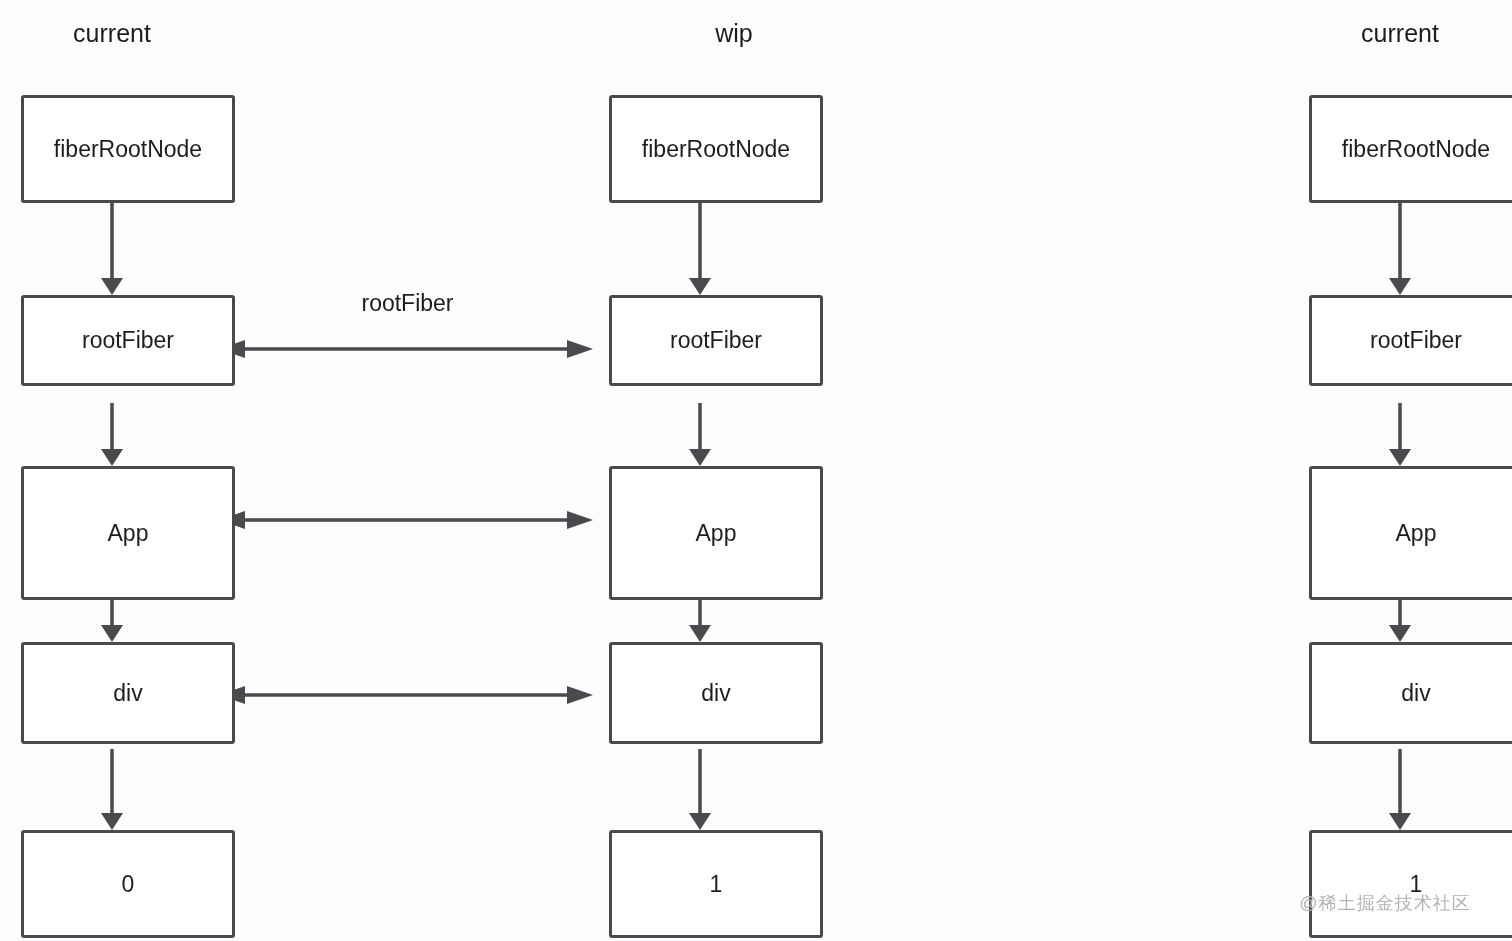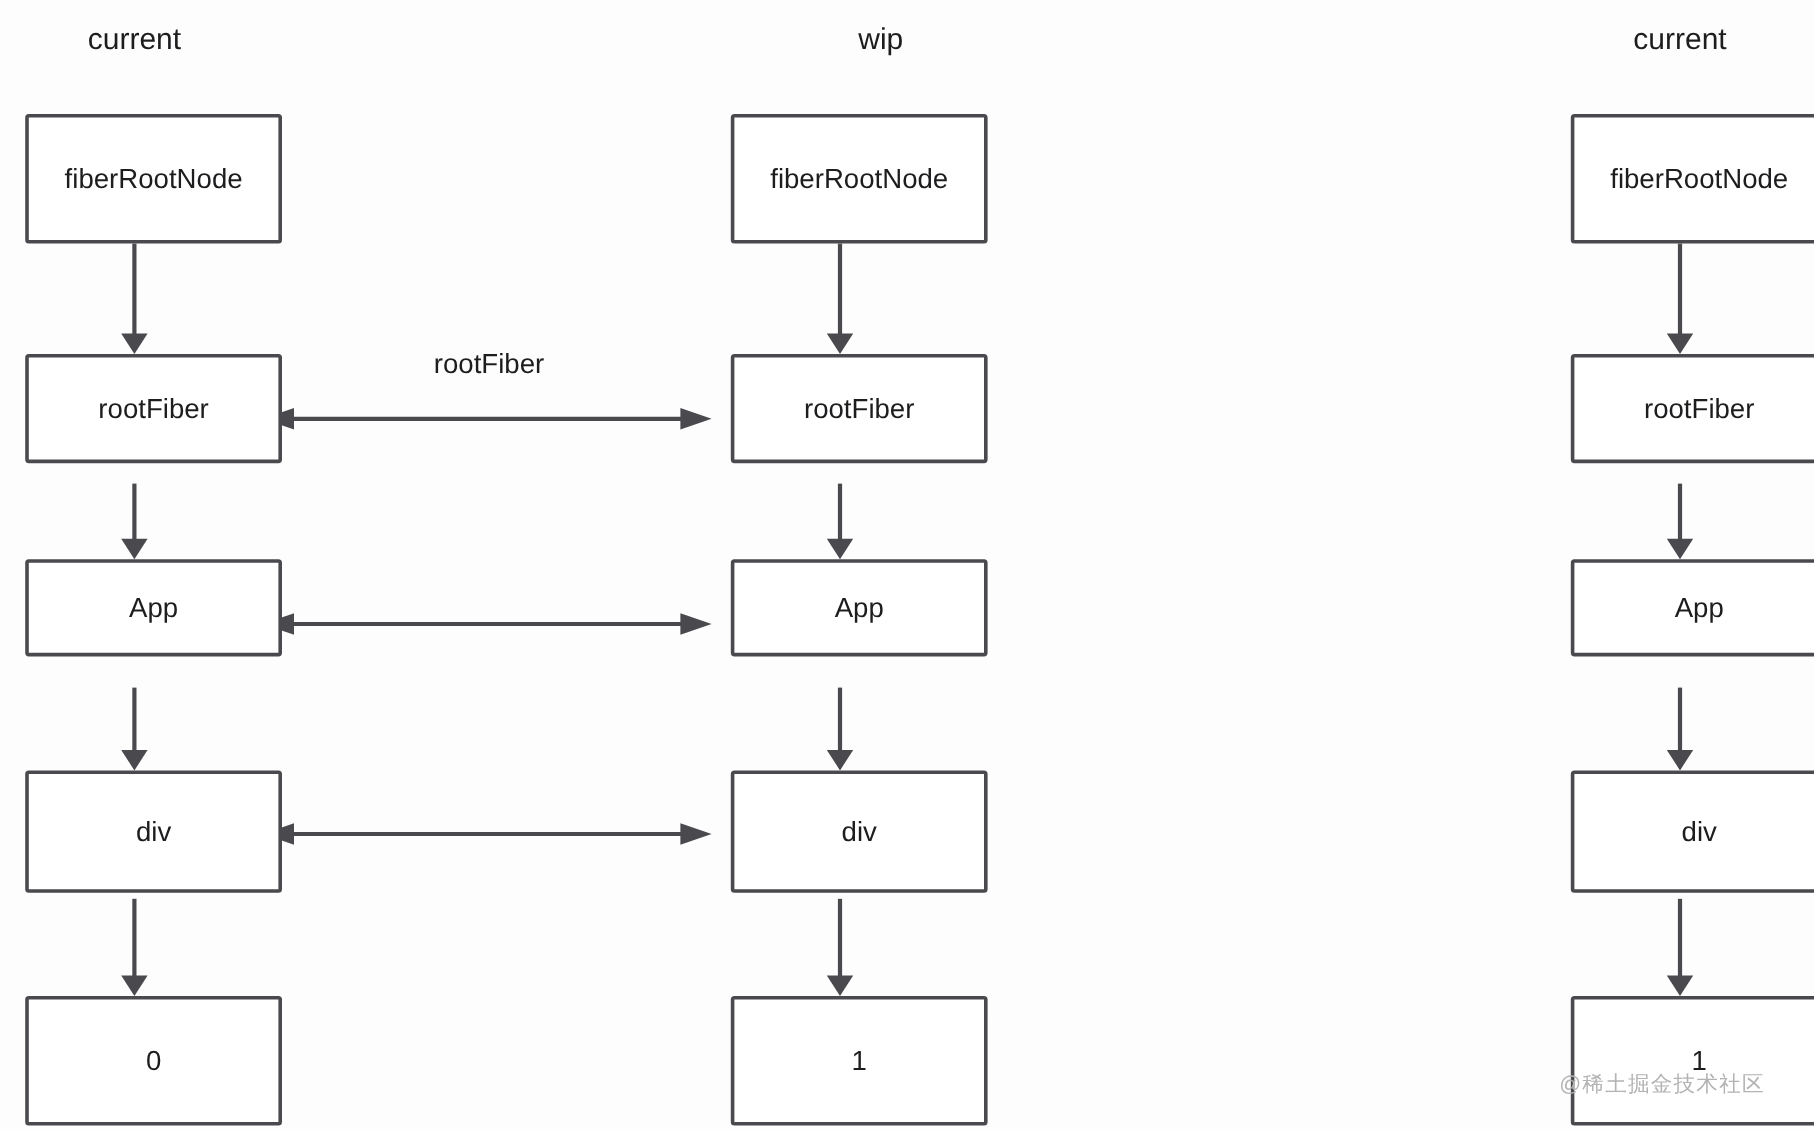--- a/index.html
+++ b/index.html
@@ -44,21 +44,21 @@
   
   .c0{left:5px;}
   .c1{left:593px;}
   .c2{left:1293px;}
   .h0{left:5px;}
   .h1{left:627px;}
   .h2{left:1293px;}
   
   .r0{top:95px;height:108px;}
   .r1{top:295px;height:91px;}
-  .r2{top:466px;height:81px;text-align:right;}
+  .r2{top:466px;height:134px;text-align:right;}
   .r3{top:642px;height:102px;}
   .r4{top:830px;height:108px;}
   .relation-label{
     position:absolute;
     left:222px;
     width:371px;
     top:290px;
     text-align:center;
     font-size:23px;
     color:var(--text);

